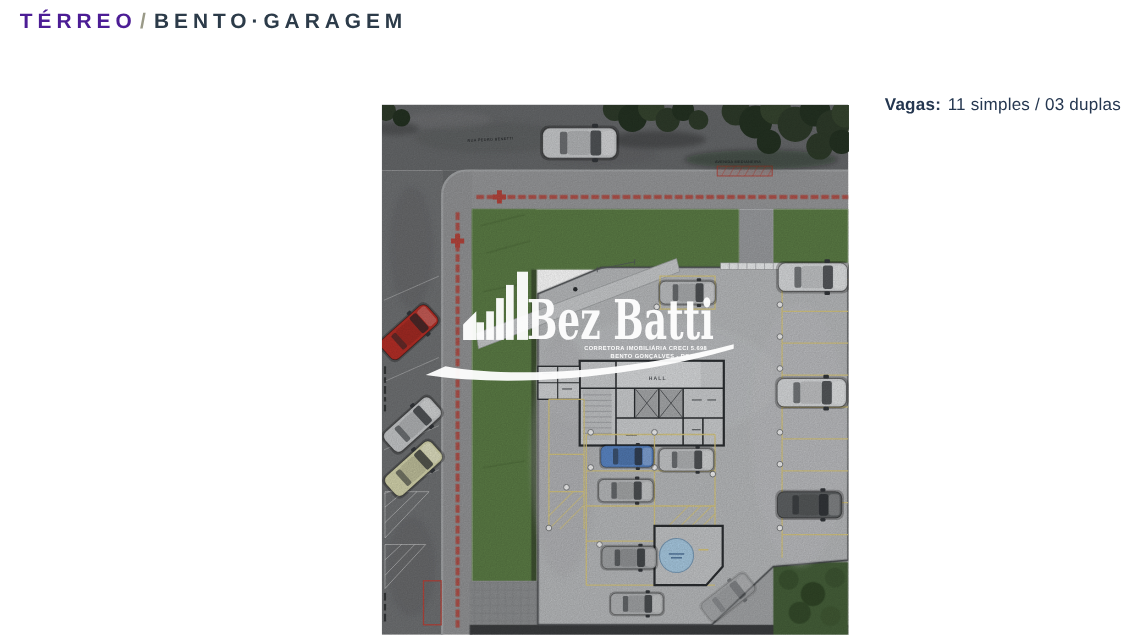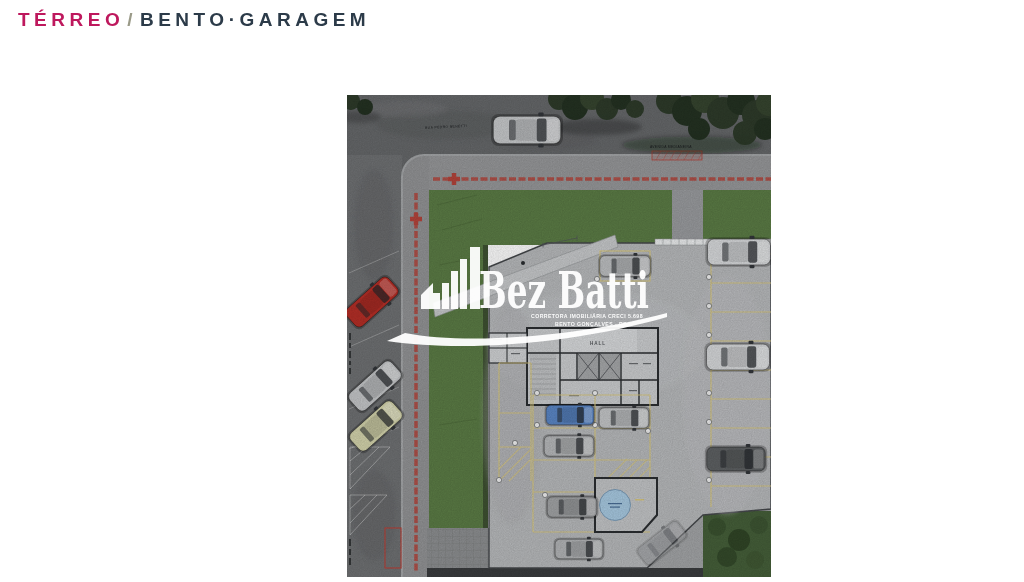--- a/index.html
+++ b/index.html
@@ -1,37 +1,40 @@
 <!DOCTYPE html>
 <html><head>
 <meta charset="utf-8">
 <style>
   html,body{margin:0;padding:0;background:#ffffff;}
   #app{position:relative;width:1024px;height:582px;background:#ffffff;overflow:hidden;
        font-family:"Liberation Sans", sans-serif;}
   .page-title{position:absolute;left:18px;top:9px;font-size:19px;font-weight:700;
               letter-spacing:4.5px;white-space:nowrap;}
-  .page-title .t1{color:#be185d;}
+  .page-title .t1{color:#4c1d95;}
   .page-title .slash{color:#9a9a88;margin:0 3px;font-weight:600;}
   .page-title .t2{color:#2c3b49;}
   .vagas{position:absolute;top:87px;right:5px;font-size:15.5px;color:#253750;
          letter-spacing:.2px;white-space:nowrap;}
   .vagas b{font-weight:700;margin-right:6px;}
   .planwrap{position:absolute;left:347px;top:95px;width:424px;height:482px;}
   svg text{user-select:none;}
 </style>
 </head>
 <body>
 
 <div id="app">
 
   <div class="page-title">
     <span class="t1">TÉRREO</span><span class="slash">/</span><span class="t2">BENTO·GARAGEM</span>
   </div>
 
+  <div class="vagas">
+    <b>Vagas:</b><span>11 simples / 03 duplas</span>
+  </div>
 
   <div class="planwrap">
   <svg viewBox="0 0 424 482" width="424" height="482" xmlns="http://www.w3.org/2000/svg">
 
     <defs>
       <filter id="grain" x="0%" y="0%" width="100%" height="100%">
         <feTurbulence type="fractalNoise" baseFrequency="0.9" numOctaves="2" result="n"></feTurbulence>
         <feColorMatrix in="n" type="matrix" values="0 0 0 0 0  0 0 0 0 0  0 0 0 0 0  0.5 0.5 0.5 0 0"></feColorMatrix>
       </filter>
       <filter id="soft">

